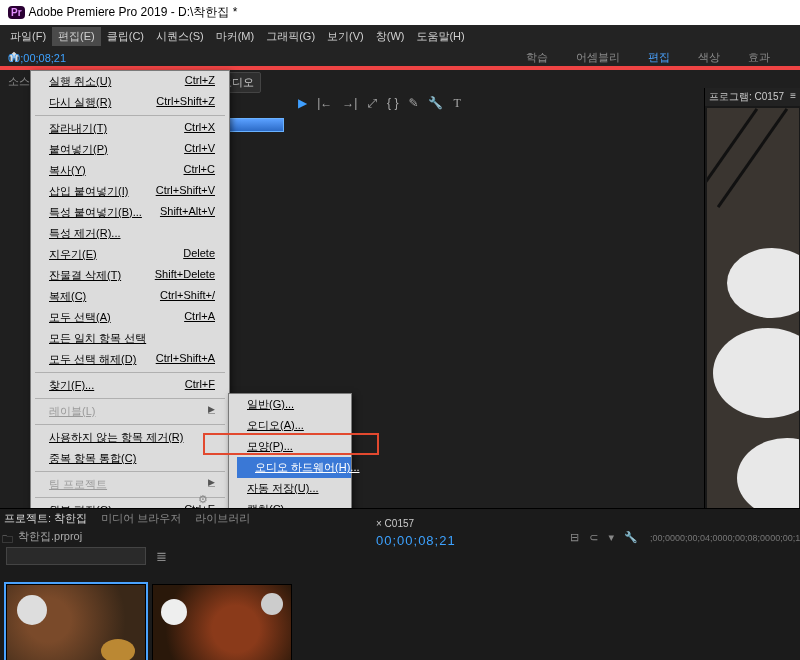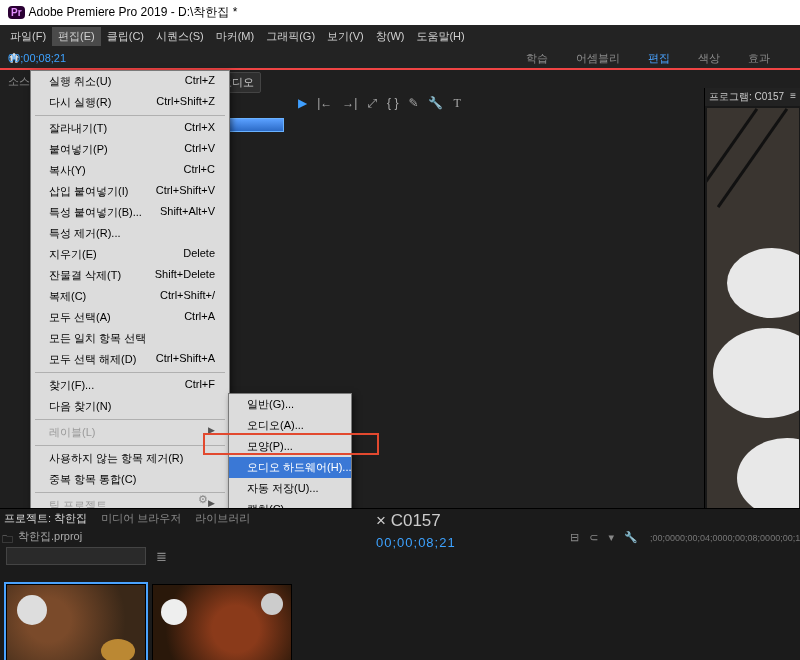--- a/index.html
+++ b/index.html
@@ -1,42 +1,42 @@
 <!DOCTYPE html>
 <html><head>
 <meta charset="utf-8">
 <style>
   * { margin:0; padding:0; box-sizing:border-box; font-family:"Malgun Gothic","Segoe UI",sans-serif; }
   body { background:#050505; color:#c0c0c0; width:800px; height:660px; overflow:hidden; font-size:11px; position:relative;}
   .titlebar { background:#fff; color:#000; padding:4px 8px; font-size:12px; display:flex; align-items:center; gap:4px;}
   .menubar { background:#232323; color:#d0d0d0; display:flex; padding:2px 4px; font-size:11px; }
   .menubar .mi { padding:2px 6px; cursor:pointer;}
   .menubar .mi.open { background:#4a4a4a;}
-  .toolbar-row { display:flex; align-items:center; height:22px; background:#232323; border-bottom:2px solid #ef4444;}
+  .toolbar-row { display:flex; align-items:center; height:22px; background:#232323; border-bottom:4px solid #ef4444;}
   .home { width:28px; display:flex; justify-content:center; align-items:center; color:#ddd;}
   .workspace-tabs { margin-left:auto; display:flex; gap:28px; padding-right:30px; color:#8a8a8a;}
   .workspace-tabs span.active { color:#4aa3ff;}
   
   .app-body { position:relative; background:#1f1f1f; height:calc(660px - 52px); }
   .sub-row { display:flex; align-items:center; padding:4px 8px; color:#888;}
   .sub-row .label { margin-right:6px; }
   .audio-stub { background:#2e2e2e; color:#ccc; padding:2px 6px; border:1px solid #444; border-radius:2px; position:absolute; left:214px; top:2px; }
   .tool-icons { position:absolute; left:298px; top:26px; display:flex; gap:10px; color:#aaa; font-size:12px;}
   .tool-icons span { cursor:pointer;}
   .tool-icons .sel{ color:#3f9fff; }
   
   .fx-strip { position:absolute; left:0; top:36px; width:34px;padding-left:36px; }
   .fx-strip div { color:#777; font-size:10px; font-style:italic; padding:2px 4px; }
   
   .clip-sel { position:absolute; left:208px; top:48px; width:76px; height:14px; background:#3a7bd5; background:linear-gradient(180deg,#5aa0ff,#2c6bc7); border:1px solid #6ab2ff;}
   
   .dropdown { position:absolute; background:#dcdcdc; color:#000; border:1px solid #7a7a7a; box-shadow:2px 2px 6px rgba(0,0,0,.5); }
-  .dropdown .row { display:flex; justify-content:space-between; padding:3px 14px 3px 18px; font-size:11px; white-space:nowrap; cursor:pointer;}
+  .dropdown .row { display:flex; justify-content:space-between; padding:3px 14px 3px 18px; font-size:11px; white-space:nowrap; cursor:pointer;text-decoration:underline;}
   .dropdown .row.disabled { color:#9a9a9a; cursor:default;}
-  .dropdown .row.hl { background:#3a78d6; color:#fff;}
+  .dropdown .row.hl { background:#3a78d6; color:#fff;margin-left:8px;}
   .dropdown .sep { height:1px; background:#b0b0b0; margin:2px 4px;}
   .dropdown .sub-arrow { font-size:9px; color:#555;}
   .edit-menu { left:30px; top:0; width:200px;}
   .pref-menu { left:228px; top:323px; width:124px;}
   .highlight-box { position:absolute; border:2px solid #e2492f; pointer-events:none;}
   
   .program { position:absolute; right:0; top:18px; width:96px; background:#181818; border-left:1px solid #000;}
   .program .tab { background:#222; color:#ccc; font-size:10px; padding:2px 4px;}
   .program .viewer { width:92px; height:420px; background:#3a3530; margin:2px; position:relative; overflow:hidden;}
   .program .viewer .stick { position:absolute; width:3px; height:120px; background:#111; transform:rotate(35deg);}
@@ -47,21 +47,21 @@
   .lower { position:absolute; left:0; right:0; bottom:0; height:170px; background:#1b1b1b; border-top:1px solid #000;}
   .lower-tc { position:absolute; left:0; top:-18px; color:#3da2ff; font-size:11px; padding-left:4px;}
   .proj-tabs { position:absolute; left:4px; top:2px; color:#888; font-size:11px; display:flex; gap:14px;}
   .proj-tabs span:first-child { color:#ddd;}
   .proj-name { position:absolute; left:18px; top:20px; color:#aaa; font-size:11px;}
   .search-bar { position:absolute; left:6px; top:38px; width:140px; height:18px; background:#2a2a2a; border:1px solid #444;}
   .thumbs { position:absolute; left:6px; bottom:4px; display:flex; gap:6px;}
   .thumb { width:140px; height:90px; background:#4a3a2a; border:1px solid #000; position:relative; overflow:hidden;}
   .thumb.sel { outline:2px solid #4aa3ff;}
   .seq-panel { position:absolute; left:370px; top:0; right:0; bottom:0;}
-  .seq-tab { color:#ccc; font-size:17px; padding:2px 6px;}
+  .seq-tab { color:#ccc; font-size:10px; padding:2px 6px;margin-top:7px;}
   .seq-tc  { color:#3da2ff; font-size:13px; padding:2px 6px; letter-spacing:1px;}
   .seq-tools { position:absolute; left:200px; top:22px; display:flex; gap:10px; color:#888; font-size:11px;}
   .seq-tools span { cursor:pointer;}
   .ruler { position:absolute; left:280px; right:4px; top:24px; color:#777; font-size:9px; display:flex; justify-content:space-between;}
   .list-icon { position:absolute; left:156px; top:40px; color:#888; font-size:13px;}
   .bin-icon{ color:#888; position:absolute; left:2px; top:22px; font-size:11px;}
 </style>
 </head>
 <body>
 
@@ -181,24 +181,20 @@
         <span></span>
       </div>
       <div class="row">
         <span>모두 선택 해제(D)</span>
         <span>Ctrl+Shift+A</span>
       </div>
       <div class="sep"></div>
       <div class="row">
         <span>찾기(F)...</span>
         <span>Ctrl+F</span>
-      </div>
-      <div class="row">
-        <span>다음 찾기(N)</span>
-        <span></span>
       </div>
       <div class="sep"></div>
       <div class="row disabled">
         <span>레이블(L)</span>
         <span class="sub-arrow">▶</span>
       </div>
       <div class="sep"></div>
       <div class="row">
         <span>사용하지 않는 항목 제거(R)</span>
         <span></span>

